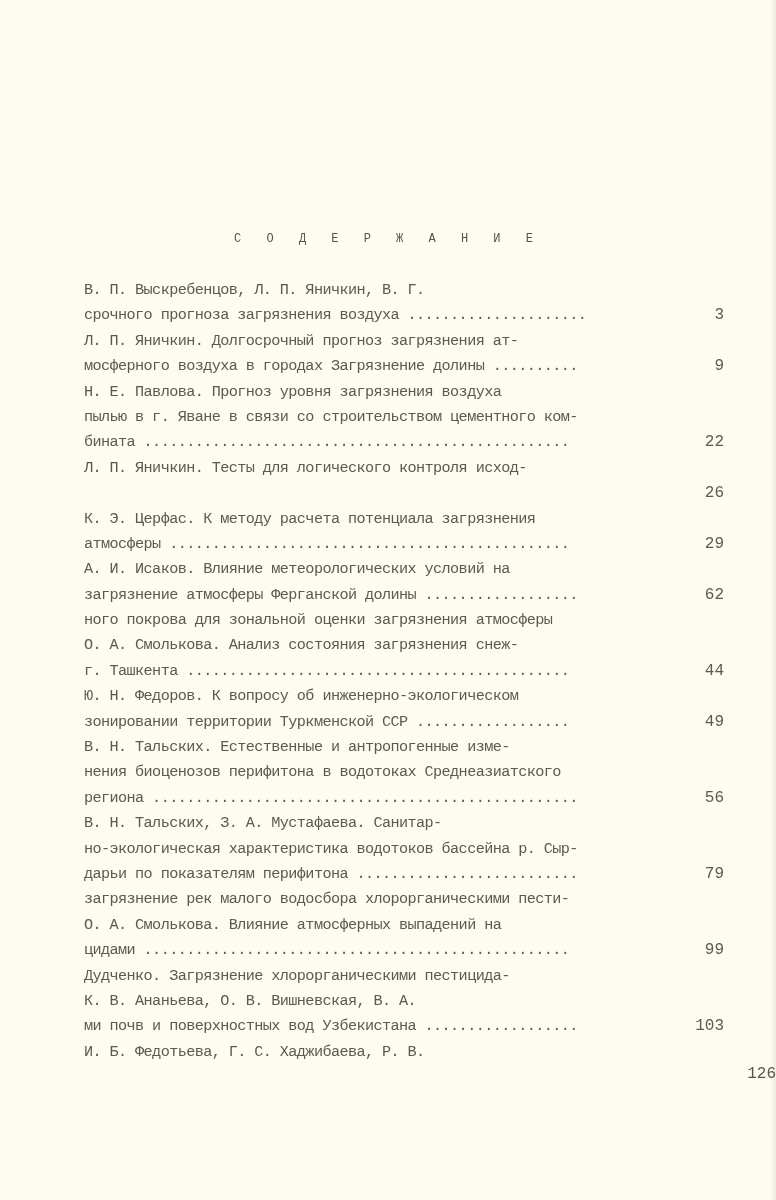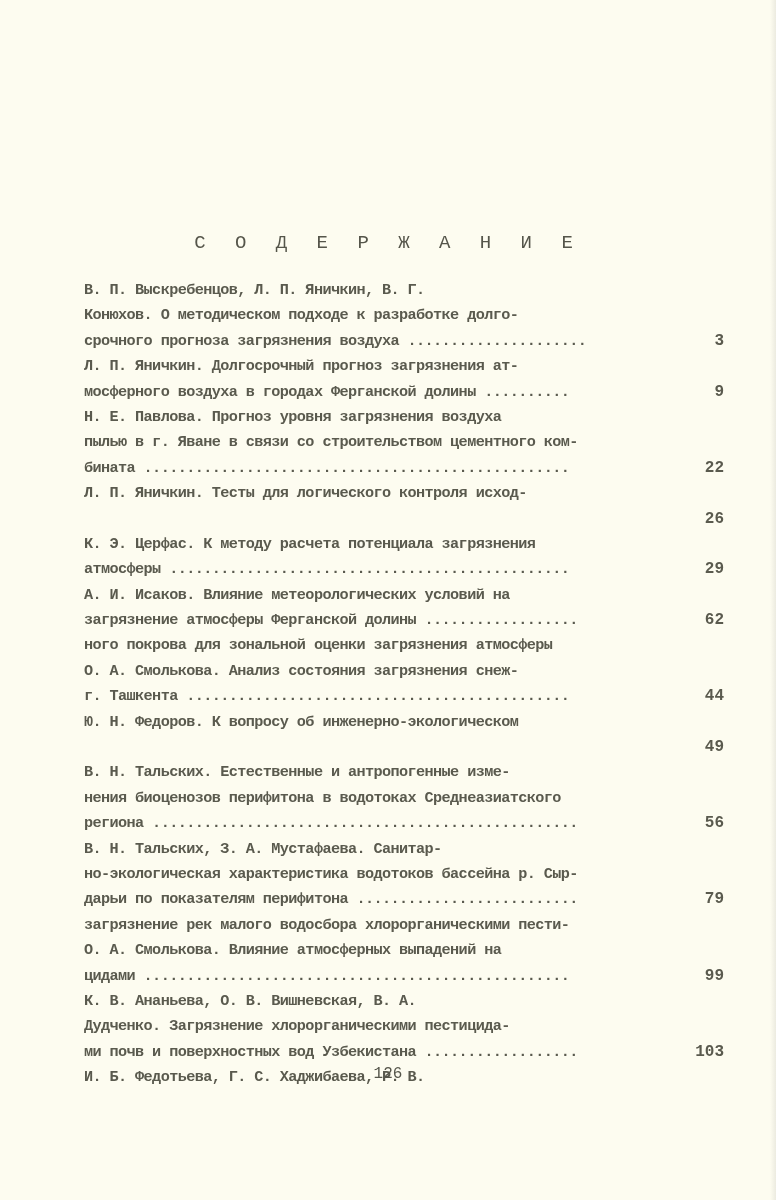--- a/index.html
+++ b/index.html
@@ -9,76 +9,74 @@
     font-family:"Liberation Mono", "DejaVu Sans Mono", monospace;
     color:#5a5a4e;
     position:relative;
   }
   .page-edge {
     position:absolute; right:0; top:0; width:6px; height:1200px;
     background:linear-gradient(to right, #fdfcf0, #ecebe0);
   }
   .title {
     position:absolute; left:0; width:776px; top:232px;
-    text-align:center; font-size:19px; letter-spacing:9px;
+    text-align:center; font-size:12px; letter-spacing:9px;
     color:#55554a;
   }
   .toc {
     position:absolute; left:84px; top:278px; width:640px;
   }
   .line {
     height:25.4px; line-height:25.4px; font-size:15.2px;
     white-space:nowrap; position:relative;
     letter-spacing:-0.6px;
-    font-weight:bold;
   }
   .line .txt { display:inline; }
   .pg {
     position:absolute; right:0; top:0; font-size:16px; letter-spacing:0;
   }
   .footer {
     position:absolute; left:0; width:776px; top:1065px;
-    text-align:center; font-size:16px; color:#55554a;
+    text-align:right; font-size:16px; color:#55554a;
   }
 </style>
 </head>
 <body>
 
 <div class="page-edge"></div>
 
 <div class="title">С О Д Е Р Ж А Н И Е</div>
 
 <div class="toc" id="toc">
     <div class="line"><span class="txt">В. П. Выскребенцов, Л. П. Яничкин, В. Г.</span><span class="pg"></span></div>
-    <div class="line"><span class="txt">Конюхов. О методическом подходе к разработке долго-</span><span class="pg"></span></div>
     <div class="line"><span class="txt">срочного прогноза загрязнения воздуха .....................</span><span class="pg">3</span></div>
     <div class="line"><span class="txt">Л. П. Яничкин. Долгосрочный прогноз загрязнения ат-</span><span class="pg"></span></div>
-    <div class="line"><span class="txt">мосферного воздуха в городах Ферганской долины ..........</span><span class="pg">9</span></div>
+    <div class="line"><span class="txt">мосферного воздуха в городах Загрязнение долины ..........</span><span class="pg">9</span></div>
     <div class="line"><span class="txt">Н. Е. Павлова. Прогноз уровня загрязнения воздуха</span><span class="pg"></span></div>
     <div class="line"><span class="txt">пылью в г. Яване в связи со строительством цементного ком-</span><span class="pg"></span></div>
     <div class="line"><span class="txt">бината ..................................................</span><span class="pg">22</span></div>
     <div class="line"><span class="txt">Л. П. Яничкин. Тесты для логического контроля исход-</span><span class="pg"></span></div>
     <div class="line"><span class="pg">26</span></div>
     <div class="line"><span class="txt">К. Э. Церфас. К методу расчета потенциала загрязнения</span><span class="pg"></span></div>
     <div class="line"><span class="txt">атмосферы ...............................................</span><span class="pg">29</span></div>
     <div class="line"><span class="txt">А. И. Исаков. Влияние метеорологических условий на</span><span class="pg"></span></div>
     <div class="line"><span class="txt">загрязнение атмосферы Ферганской долины ..................</span><span class="pg">62</span></div>
     <div class="line"><span class="txt">ного покрова для зональной оценки загрязнения атмосферы</span><span class="pg"></span></div>
     <div class="line"><span class="txt">О. А. Смолькова. Анализ состояния загрязнения снеж-</span><span class="pg"></span></div>
     <div class="line"><span class="txt">г. Ташкента .............................................</span><span class="pg">44</span></div>
     <div class="line"><span class="txt">Ю. Н. Федоров. К вопросу об инженерно-экологическом</span><span class="pg"></span></div>
-    <div class="line"><span class="pg">49</span></div>
+    <div class="line"><span class="txt">зонировании территории Туркменской ССР ..................</span><span class="pg">49</span></div>
     <div class="line"><span class="txt">В. Н. Тальских. Естественные и антропогенные изме-</span><span class="pg"></span></div>
     <div class="line"><span class="txt">нения биоценозов перифитона в водотоках Среднеазиатского</span><span class="pg"></span></div>
     <div class="line"><span class="txt">региона ..................................................</span><span class="pg">56</span></div>
     <div class="line"><span class="txt">В. Н. Тальских, З. А. Мустафаева. Санитар-</span><span class="pg"></span></div>
     <div class="line"><span class="txt">но-экологическая характеристика водотоков бассейна р. Сыр-</span><span class="pg"></span></div>
     <div class="line"><span class="txt">дарьи по показателям перифитона ..........................</span><span class="pg">79</span></div>
     <div class="line"><span class="txt">загрязнение рек малого водосбора хлорорганическими пести-</span><span class="pg"></span></div>
     <div class="line"><span class="txt">О. А. Смолькова. Влияние атмосферных выпадений на</span><span class="pg"></span></div>
     <div class="line"><span class="txt">цидами ..................................................</span><span class="pg">99</span></div>
+    <div class="line"><span class="txt">Дудченко. Загрязнение хлорорганическими пестицида-</span><span class="pg"></span></div>
     <div class="line"><span class="txt">К. В. Ананьева, О. В. Вишневская, В. А.</span><span class="pg"></span></div>
-    <div class="line"><span class="txt">Дудченко. Загрязнение хлорорганическими пестицида-</span><span class="pg"></span></div>
     <div class="line"><span class="txt">ми почв и поверхностных вод Узбекистана ..................</span><span class="pg">103</span></div>
     <div class="line"><span class="txt">И. Б. Федотьева, Г. С. Хаджибаева, Р. В.</span><span class="pg"></span></div>
   </div>
 
 <div class="footer">126</div>
 
 </body></html>

